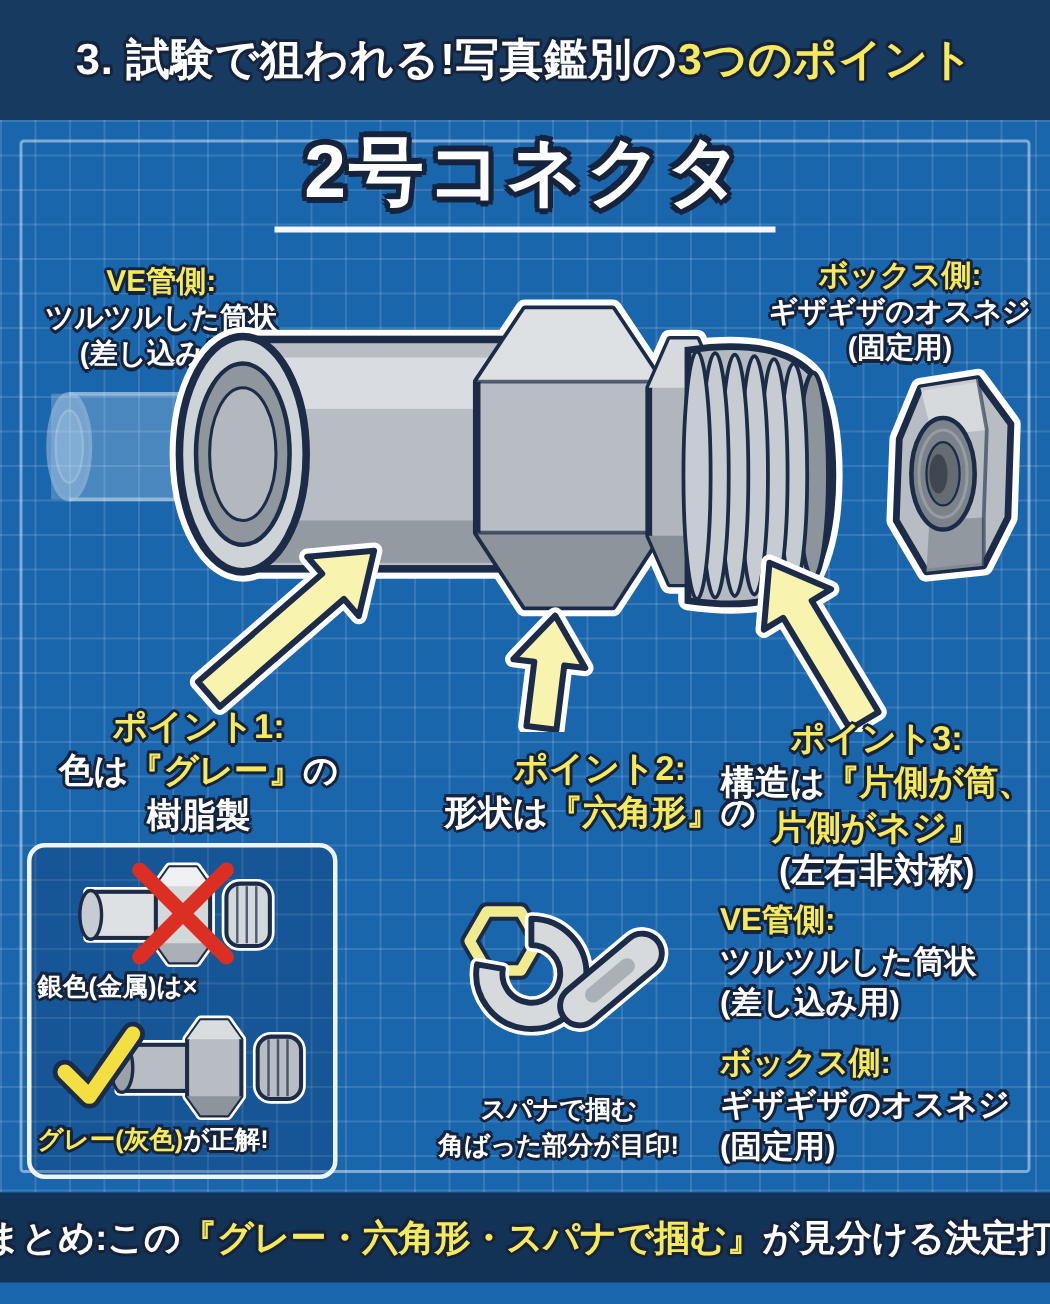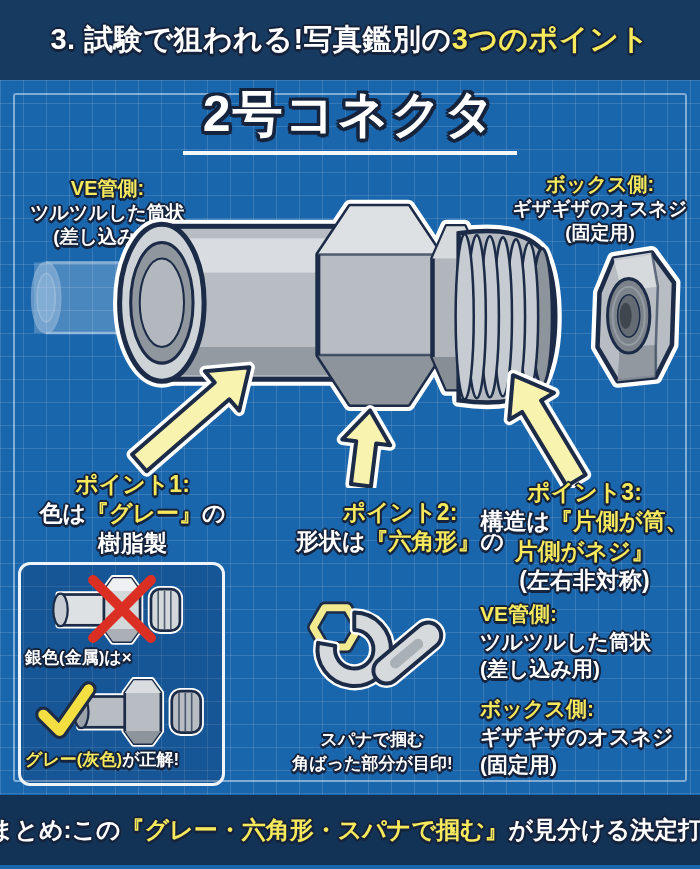--- a/index.html
+++ b/index.html
@@ -7,21 +7,21 @@
     width:700px;height:869px;position:relative;overflow:hidden;
     background:#1a66ad;
     font-family:"Liberation Sans","DejaVu Sans",sans-serif;
     font-weight:800;
   }
   .bar{
     position:absolute;left:0;width:700px;display:flex;
     align-items:center;justify-content:center;white-space:nowrap;
   }
   .header{top:0;height:80px;background:#173a60;font-size:29px;letter-spacing:0.5px;}
-  .footer{top:795px;height:70px;background:#123256;font-size:24px;}
+  .footer{top:795px;height:60px;background:#123256;font-size:24px;}
   .board{
     position:absolute;left:0;top:80px;width:700px;height:715px;
     background-color:#1a66ad;
     background-image:
       linear-gradient(rgba(255,255,255,0.13) 1px, transparent 1px),
       linear-gradient(90deg, rgba(255,255,255,0.13) 1px, transparent 1px);
     background-size:23px 23px;
   }
   .frame{
     position:absolute;inset:13px;border:2px solid rgba(228,240,252,0.5);

